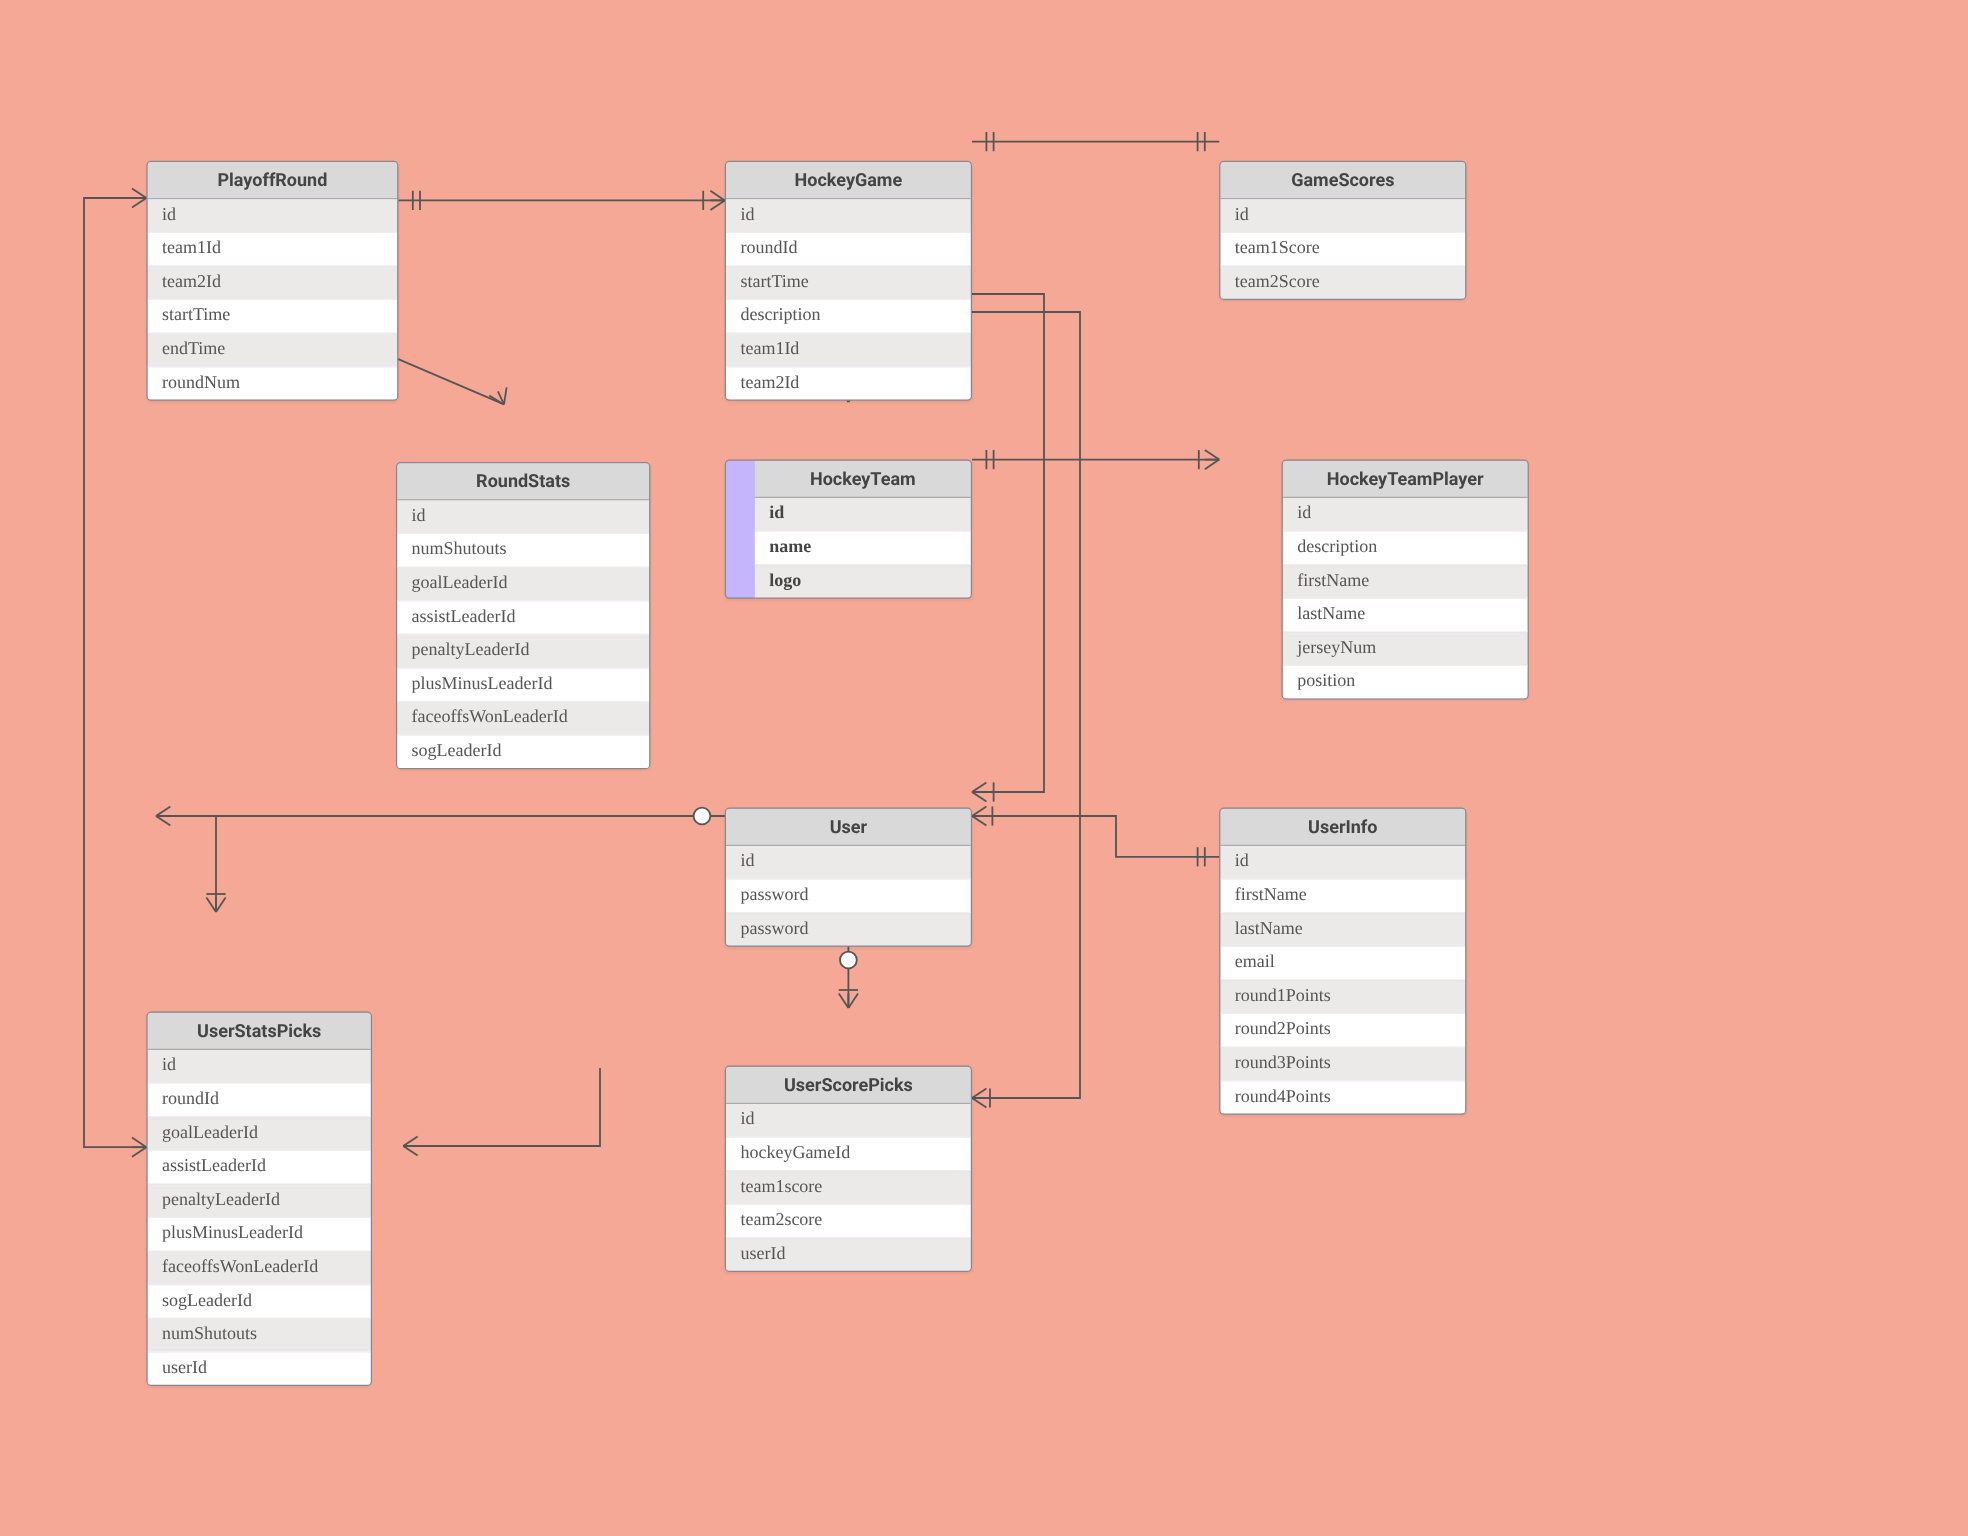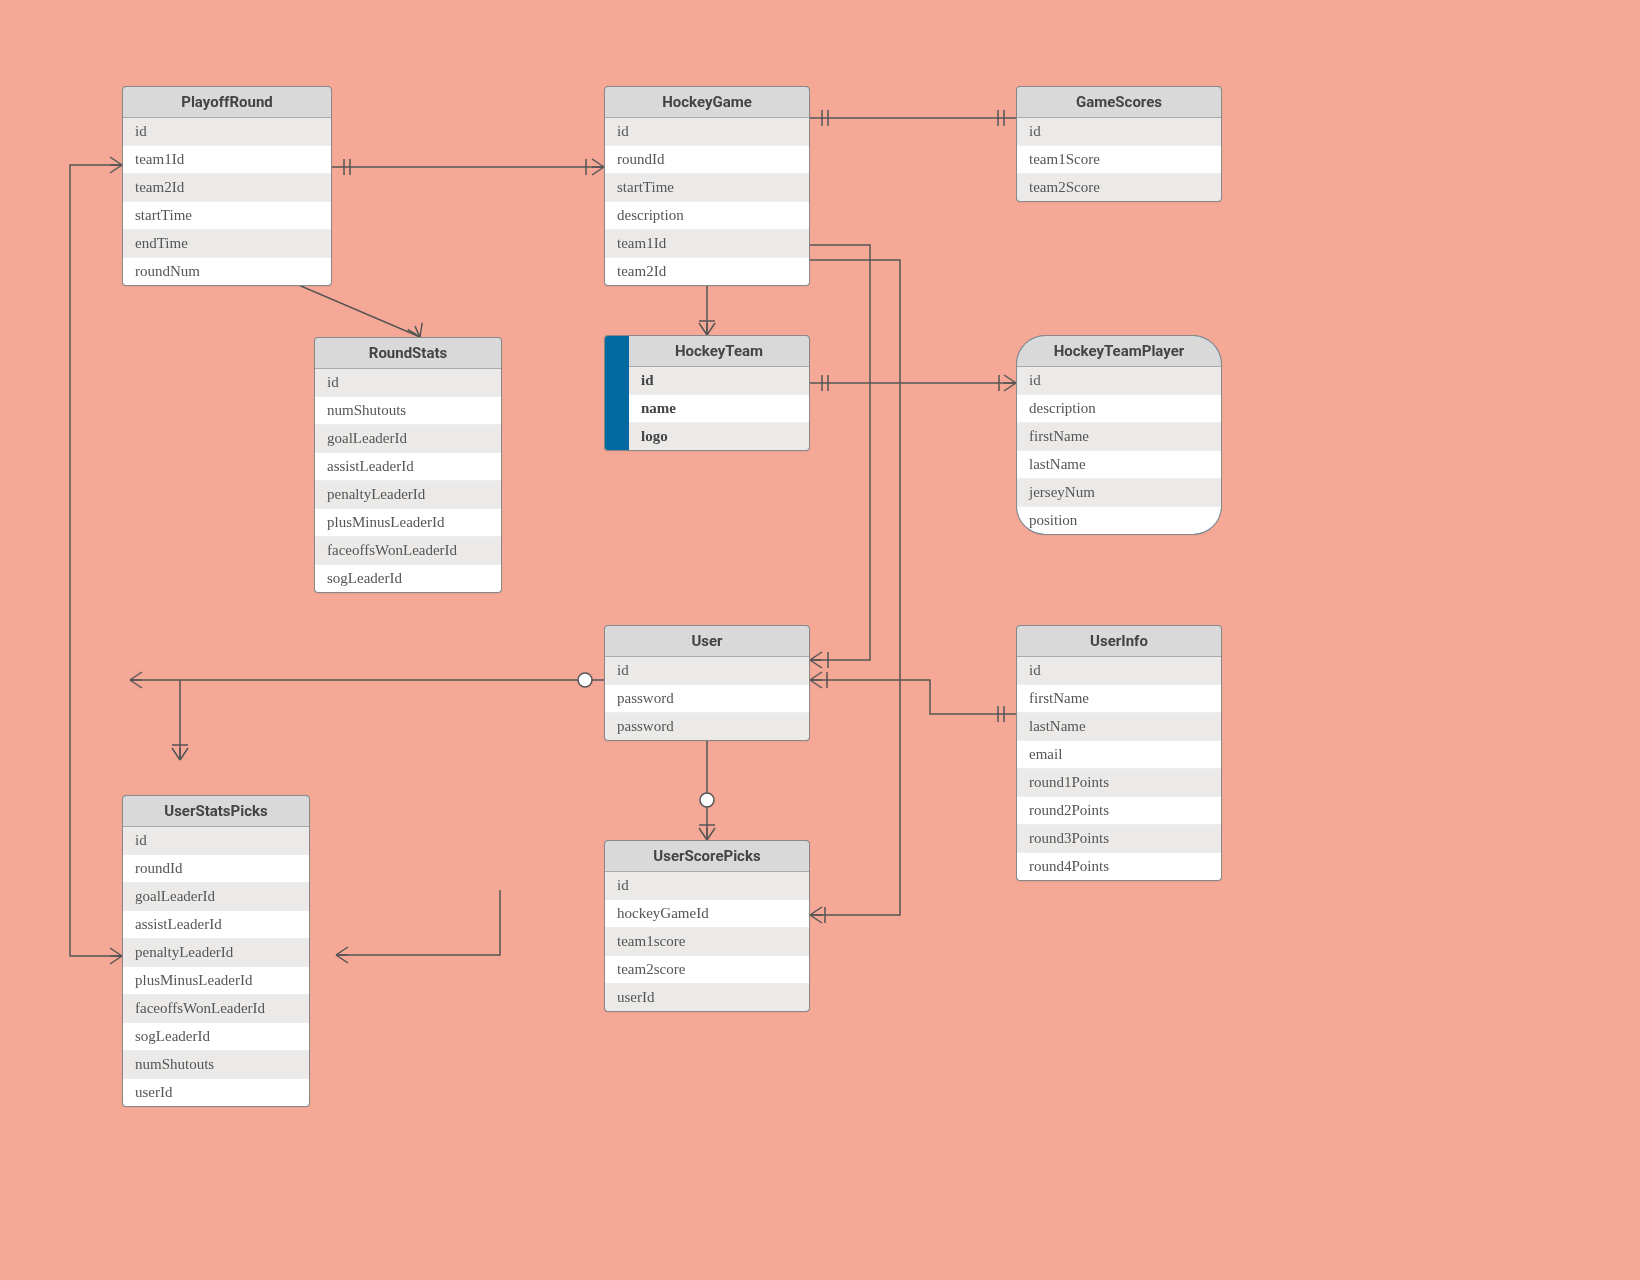--- a/index.html
+++ b/index.html
@@ -6,27 +6,28 @@
   body {
     background: #f5a896;
     width: 1640px;
     height: 1280px;
     position: relative;
     font-family: -apple-system, BlinkMacSystemFont, "Segoe UI", Roboto, sans-serif;
     overflow: hidden;
   }
   .entity {
     position: absolute;
-    background: #0369a1;
+    background: #c4b5fd;
     border: 1px solid #888;
     border-radius: 4px;
     overflow: hidden;
     font-size: 15px;
     color: #555;
     box-shadow: 0 1px 2px rgba(0,0,0,0.05);
+    margin-top: 48px;
   }
   .entity .hdr {
     background: #d9d9d9;
     font-weight: 700;
     color: #444;
     text-align: center;
     padding: 6px 10px;
     border-bottom: 1px solid #aaa;
   }
   .entity .row {
@@ -174,40 +175,40 @@
   <div class="row">team2Id</div>
 </div>
 
 <div class="entity" style="left:1016px; top:86px; width:206px;">
   <div class="hdr">GameScores</div>
   <div class="row">id</div>
   <div class="row">team1Score</div>
   <div class="row">team2Score</div>
 </div>
 
-<div class="entity" style="left:314px; top:337px; width:188px;">
+<div class="entity" style="left:330px; top:337px; width:212px;">
   <div class="hdr">RoundStats</div>
   <div class="row">id</div>
   <div class="row">numShutouts</div>
   <div class="row">goalLeaderId</div>
   <div class="row">assistLeaderId</div>
   <div class="row">penaltyLeaderId</div>
   <div class="row">plusMinusLeaderId</div>
   <div class="row">faceoffsWonLeaderId</div>
   <div class="row">sogLeaderId</div>
 </div>
 
 <div class="entity" style="left:604px; top:335px; width:206px;padding-left:24px;">
   <div class="hdr">HockeyTeam</div>
   <div class="row bold">id</div>
   <div class="row bold">name</div>
   <div class="row bold">logo</div>
 </div>
 
-<div class="entity" style="left:1016px; top:335px; width:206px;border-radius:29px;">
+<div class="entity" style="left:1068px; top:335px; width:206px;">
   <div class="hdr">HockeyTeamPlayer</div>
   <div class="row">id</div>
   <div class="row">description</div>
   <div class="row">firstName</div>
   <div class="row">lastName</div>
   <div class="row">jerseyNum</div>
   <div class="row">position</div>
 </div>
 
 <div class="entity" style="left:604px; top:625px; width:206px;">

